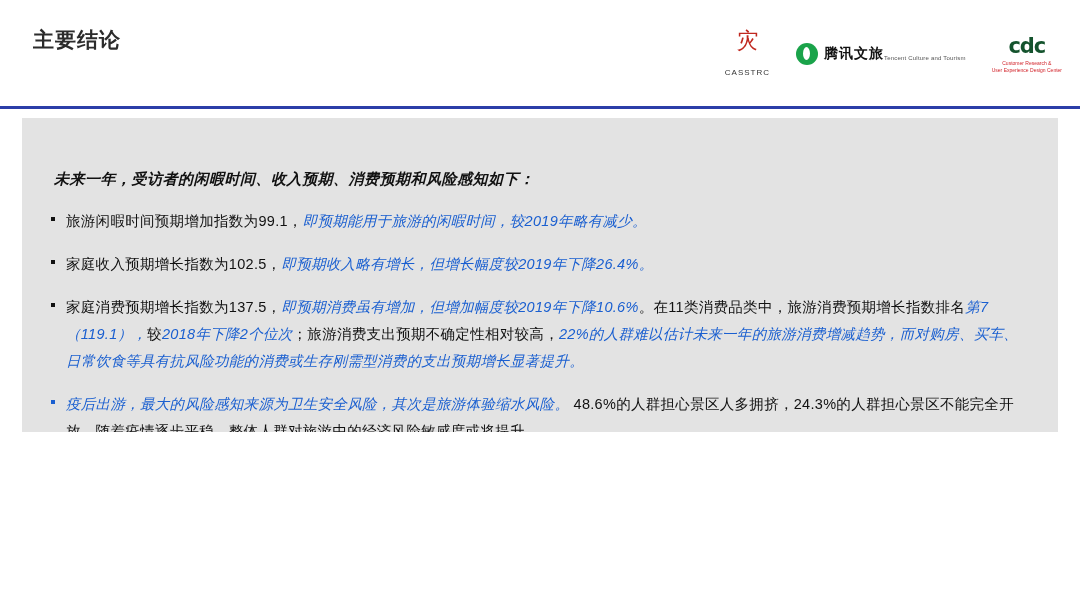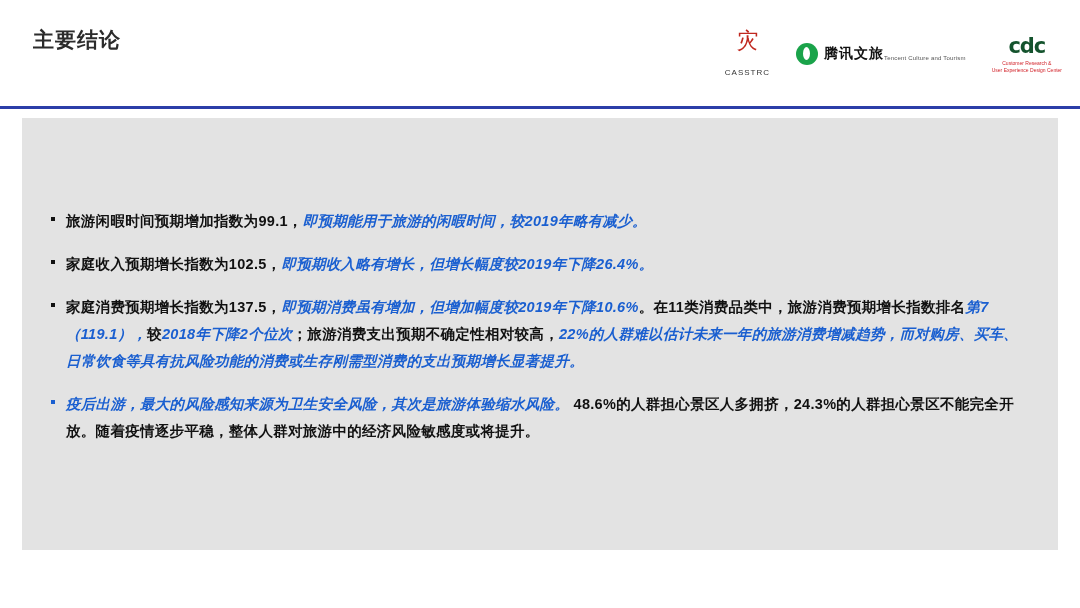--- a/index.html
+++ b/index.html
@@ -4,21 +4,21 @@
 <style>
   * { box-sizing: border-box; }
   html, body {
     margin: 0; padding: 0;
     width: 1080px; height: 608px;
     background: #ffffff;
     font-family: "Liberation Sans", sans-serif;
   }
   #slide {
     position: relative;
-    width: 1080px; height: 608px;
+    width: 1080px; height: 432px;
     background: #ffffff;
     overflow: hidden;
   }
 
   
   .header {
     position: absolute;
     left: 0; top: 0;
     width: 1080px; height: 108px;
     background: #ffffff;
@@ -130,21 +130,20 @@
     width: 980px;
   }
   .bullet {
     position: relative;
     padding-left: 16px;
     margin-bottom: 16px;
     font-size: 14.5px;
     line-height: 27px;
     letter-spacing: 0.3px;
     color: #111111;
-    font-weight: bold;
   }
   .bullet .dot {
     position: absolute;
     left: 1px; top: 9px;
     width: 4px; height: 4px;
     background: #111111;
   }
   .bullet.blue { color: #1a5fd0; }
   .bullet.blue .dot { background: #1a5fd0; }
   .bl-it { color: #1a5fd0; font-style: italic; }
@@ -178,20 +177,21 @@
           <div>Customer Research &amp;</div>
           <div>User Experience Design Center</div>
         </div>
       </div>
     </div>
 
     <div class="header-rule"></div>
   </div>
 
   <div class="panel">
+    <div class="lead">未来一年，受访者的闲暇时间、收入预期、消费预期和风险感知如下：</div>
     <div class="bullets" id="bullets">
         <div class="bullet"><span class="dot"></span><span class="bk">旅游闲暇时间预期增加指数为99.1，</span><span class="bl-it">即预期能用于旅游的闲暇时间，较2019年略有减少。</span></div>
         <div class="bullet"><span class="dot"></span><span class="bk">家庭收入预期增长指数为102.5，</span><span class="bl-it">即预期收入略有增长，但增长幅度较2019年下降26.4%。</span></div>
         <div class="bullet"><span class="dot"></span><span class="bk">家庭消费预期增长指数为137.5，</span><span class="bl-it">即预期消费虽有增加，但增加幅度较2019年下降10.6%</span><span class="bk">。在11类消费品类中，旅游消费预期增长指数排名</span><span class="bl-it">第7（119.1），</span><span class="bk">较</span><span class="bl-it">2018年下降2个位次</span><span class="bk">；旅游消费支出预期不确定性相对较高，</span><span class="bl-it">22%的人群难以估计未来一年的旅游消费增减趋势，</span><span class="bl-it">而对购房、买车、日常饮食等具有抗风险功能的消费或生存刚需型消费的支出预期增长显著提升。</span></div>
         <div class="bullet blue"><span class="dot"></span></div>
         <div class="bullet blue"><span class="dot"></span><span class="bl-it">疫后出游，最大的风险感知来源为卫生安全风险，其次是旅游体验缩水风险。</span><span class="bk"> 48.6%的人群担心景区人多拥挤，24.3%的人群担心景区不能完全开放。随着疫情逐步平稳，整体人群对旅游中的经济风险敏感度或将提升。</span></div>
       </div>
   </div>
 
 </div>

